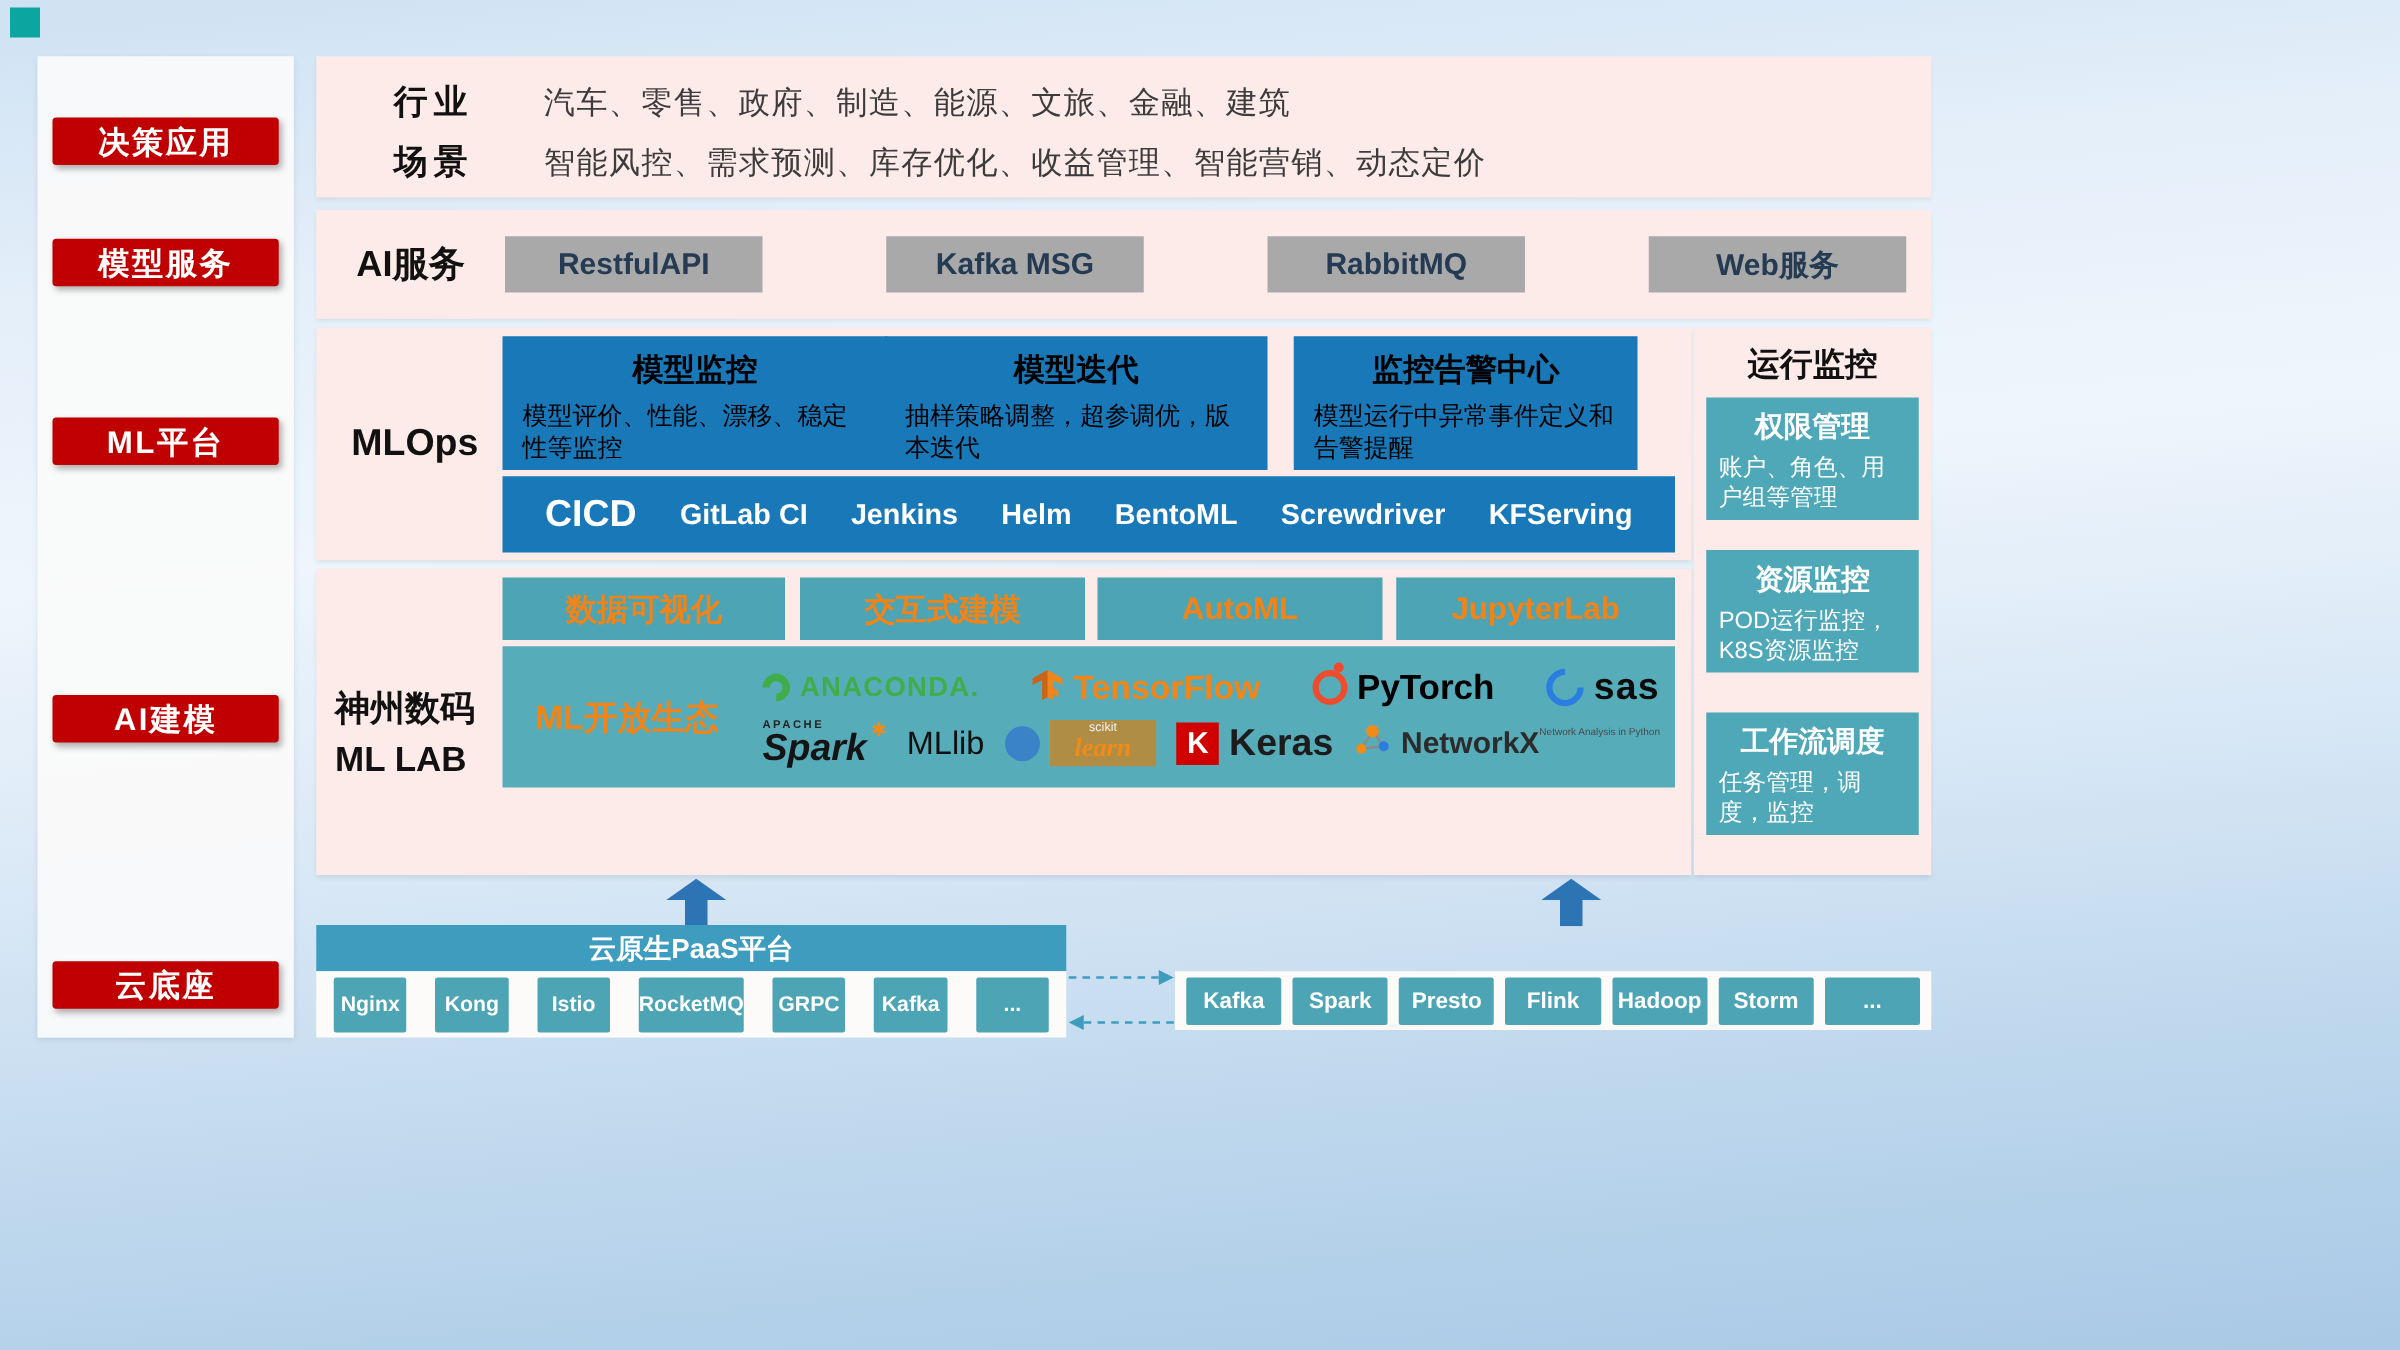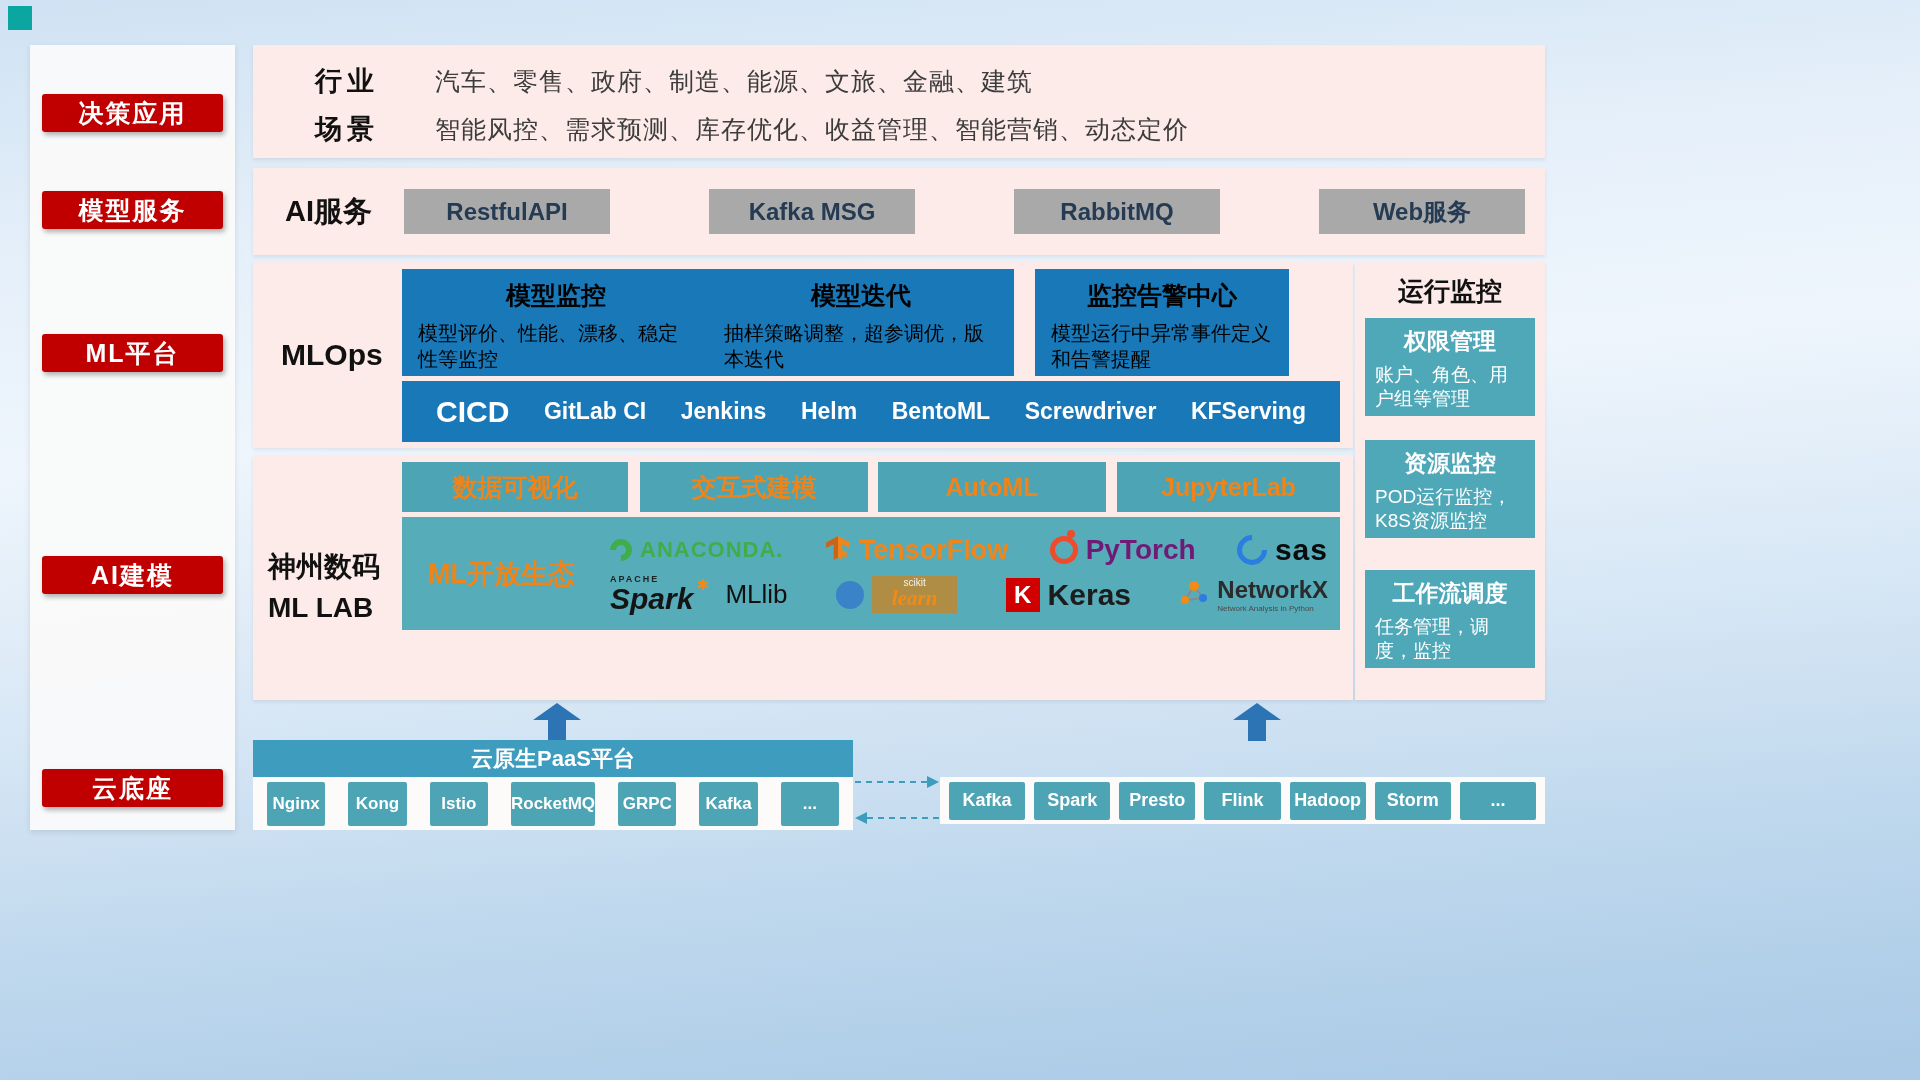--- a/index.html
+++ b/index.html
@@ -50,35 +50,35 @@
   .eco-label{position:absolute;left:26px;top:0;height:100%;display:flex;align-items:center;font-size:27px;font-weight:bold;color:#f08418;}
   .eco-rows{position:absolute;left:208px;right:12px;top:0;height:100%;display:flex;flex-direction:column;justify-content:center;gap:8px;}
   .eco-row{display:flex;align-items:center;justify-content:space-between;}
   .logo{display:flex;align-items:center;gap:8px;}
 
   .ana-icon{width:22px;height:22px;border-radius:50%;border:6px solid #3fae4a;border-left-color:transparent;transform:rotate(-45deg);box-sizing:border-box;}
   .ana-text{color:#3fae4a;font-weight:bold;font-size:22px;letter-spacing:1px;}
   .tf-text{color:#f0861a;font-weight:bold;font-size:27px;}
   .pt-icon{width:18px;height:18px;border:5px solid #ee4c2c;border-radius:50%;position:relative;}
   .pt-icon::after{content:"";position:absolute;width:8px;height:8px;background:#ee4c2c;border-radius:50%;top:-11px;left:12px;}
-  .pt-text{color:#701a75;font-weight:600;font-size:28px;}
+  .pt-text{color:#000000;font-weight:600;font-size:28px;}
   .sas-icon{width:20px;height:20px;border:5px solid #2a7de1;border-radius:50%;border-top-color:transparent;transform:rotate(45deg);box-sizing:content-box;}
   .sas-text{color:#0b0b0b;font-weight:bold;font-size:30px;letter-spacing:1px;}
   .spark-stack{display:flex;flex-direction:column;align-items:flex-start;line-height:1;}
   .spark-apache{font-size:9px;color:#222;letter-spacing:2px;font-weight:bold;}
   .spark-word{font-size:30px;font-weight:bold;font-style:italic;color:#141414;position:relative;padding-right:14px;}
   .spark-word::after{content:"\2731";color:#f28a18;font-size:15px;position:absolute;top:-7px;right:-2px;font-style:normal;}
   .mllib-text{font-size:26px;color:#101010;font-weight:500;margin-left:10px;}
   .sk-circle{width:28px;height:28px;border-radius:50%;background:#3a83c9;}
   .sk-box{background:#b08d45;border-radius:0;padding:2px 20px 4px;display:flex;flex-direction:column;align-items:center;line-height:1;}
   .sk-top{font-size:10px;color:#f2f2f2;}
   .sk-learn{font-size:21px;color:#f28a18;font-weight:bold;font-style:italic;font-family:"Liberation Serif",serif;}
   .keras-icon{width:34px;height:34px;background:#d00000;color:#fff;font-weight:bold;font-size:24px;display:flex;align-items:center;justify-content:center;}
   .keras-text{font-size:30px;color:#1c1c1c;font-weight:600;}
-  .nx-stack{display:flex;flex-direction:column;line-height:1.15;}
+  .nx-stack{display:flex;flex-direction:row;line-height:1.15;}
   .nx-text{font-size:24px;color:#2b2b2b;font-weight:600;}
   .nx-sub{font-size:8px;color:#4a4a4a;}
 
   .dataset-bar{position:absolute;left:149px;top:179px;width:938px;height:58px;background:#4ca4b4;
     display:flex;align-items:center;justify-content:space-between;box-sizing:border-box;padding:0 48px 0 78px;}
   .ds-label{color:#f08418;font-weight:bold;font-size:25px;}
   .ds-item{color:#fff;font-size:24px;}
 
   
   .bar-header{position:absolute;height:37px;background:#3e9cbe;color:#fff;font-weight:bold;font-size:22px;
@@ -128,21 +128,21 @@
     <div class="mlops-label">MLOps</div>
 
     <div class="blue-card" style="left:149px;width:308px">
       <div class="bc-title">模型监控</div>
       <div class="bc-desc">模型评价、性能、漂移、稳定性等监控</div>
     </div>
     <div class="blue-card" style="left:455px;width:306px">
       <div class="bc-title">模型迭代</div>
       <div class="bc-desc">抽样策略调整，超参调优，版本迭代</div>
     </div>
-    <div class="blue-card" style="left:782px;width:254px">
+    <div class="blue-card" style="left:782px;width:275px">
       <div class="bc-title">监控告警中心</div>
       <div class="bc-desc">模型运行中异常事件定义和告警提醒</div>
     </div>
 
     <div class="cicd-bar">
       <span class="cicd-title">CICD</span>
       <span class="cicd-tool">GitLab CI</span>
       <span class="cicd-tool">Jenkins</span>
       <span class="cicd-tool">Helm</span>
       <span class="cicd-tool">BentoML</span>

